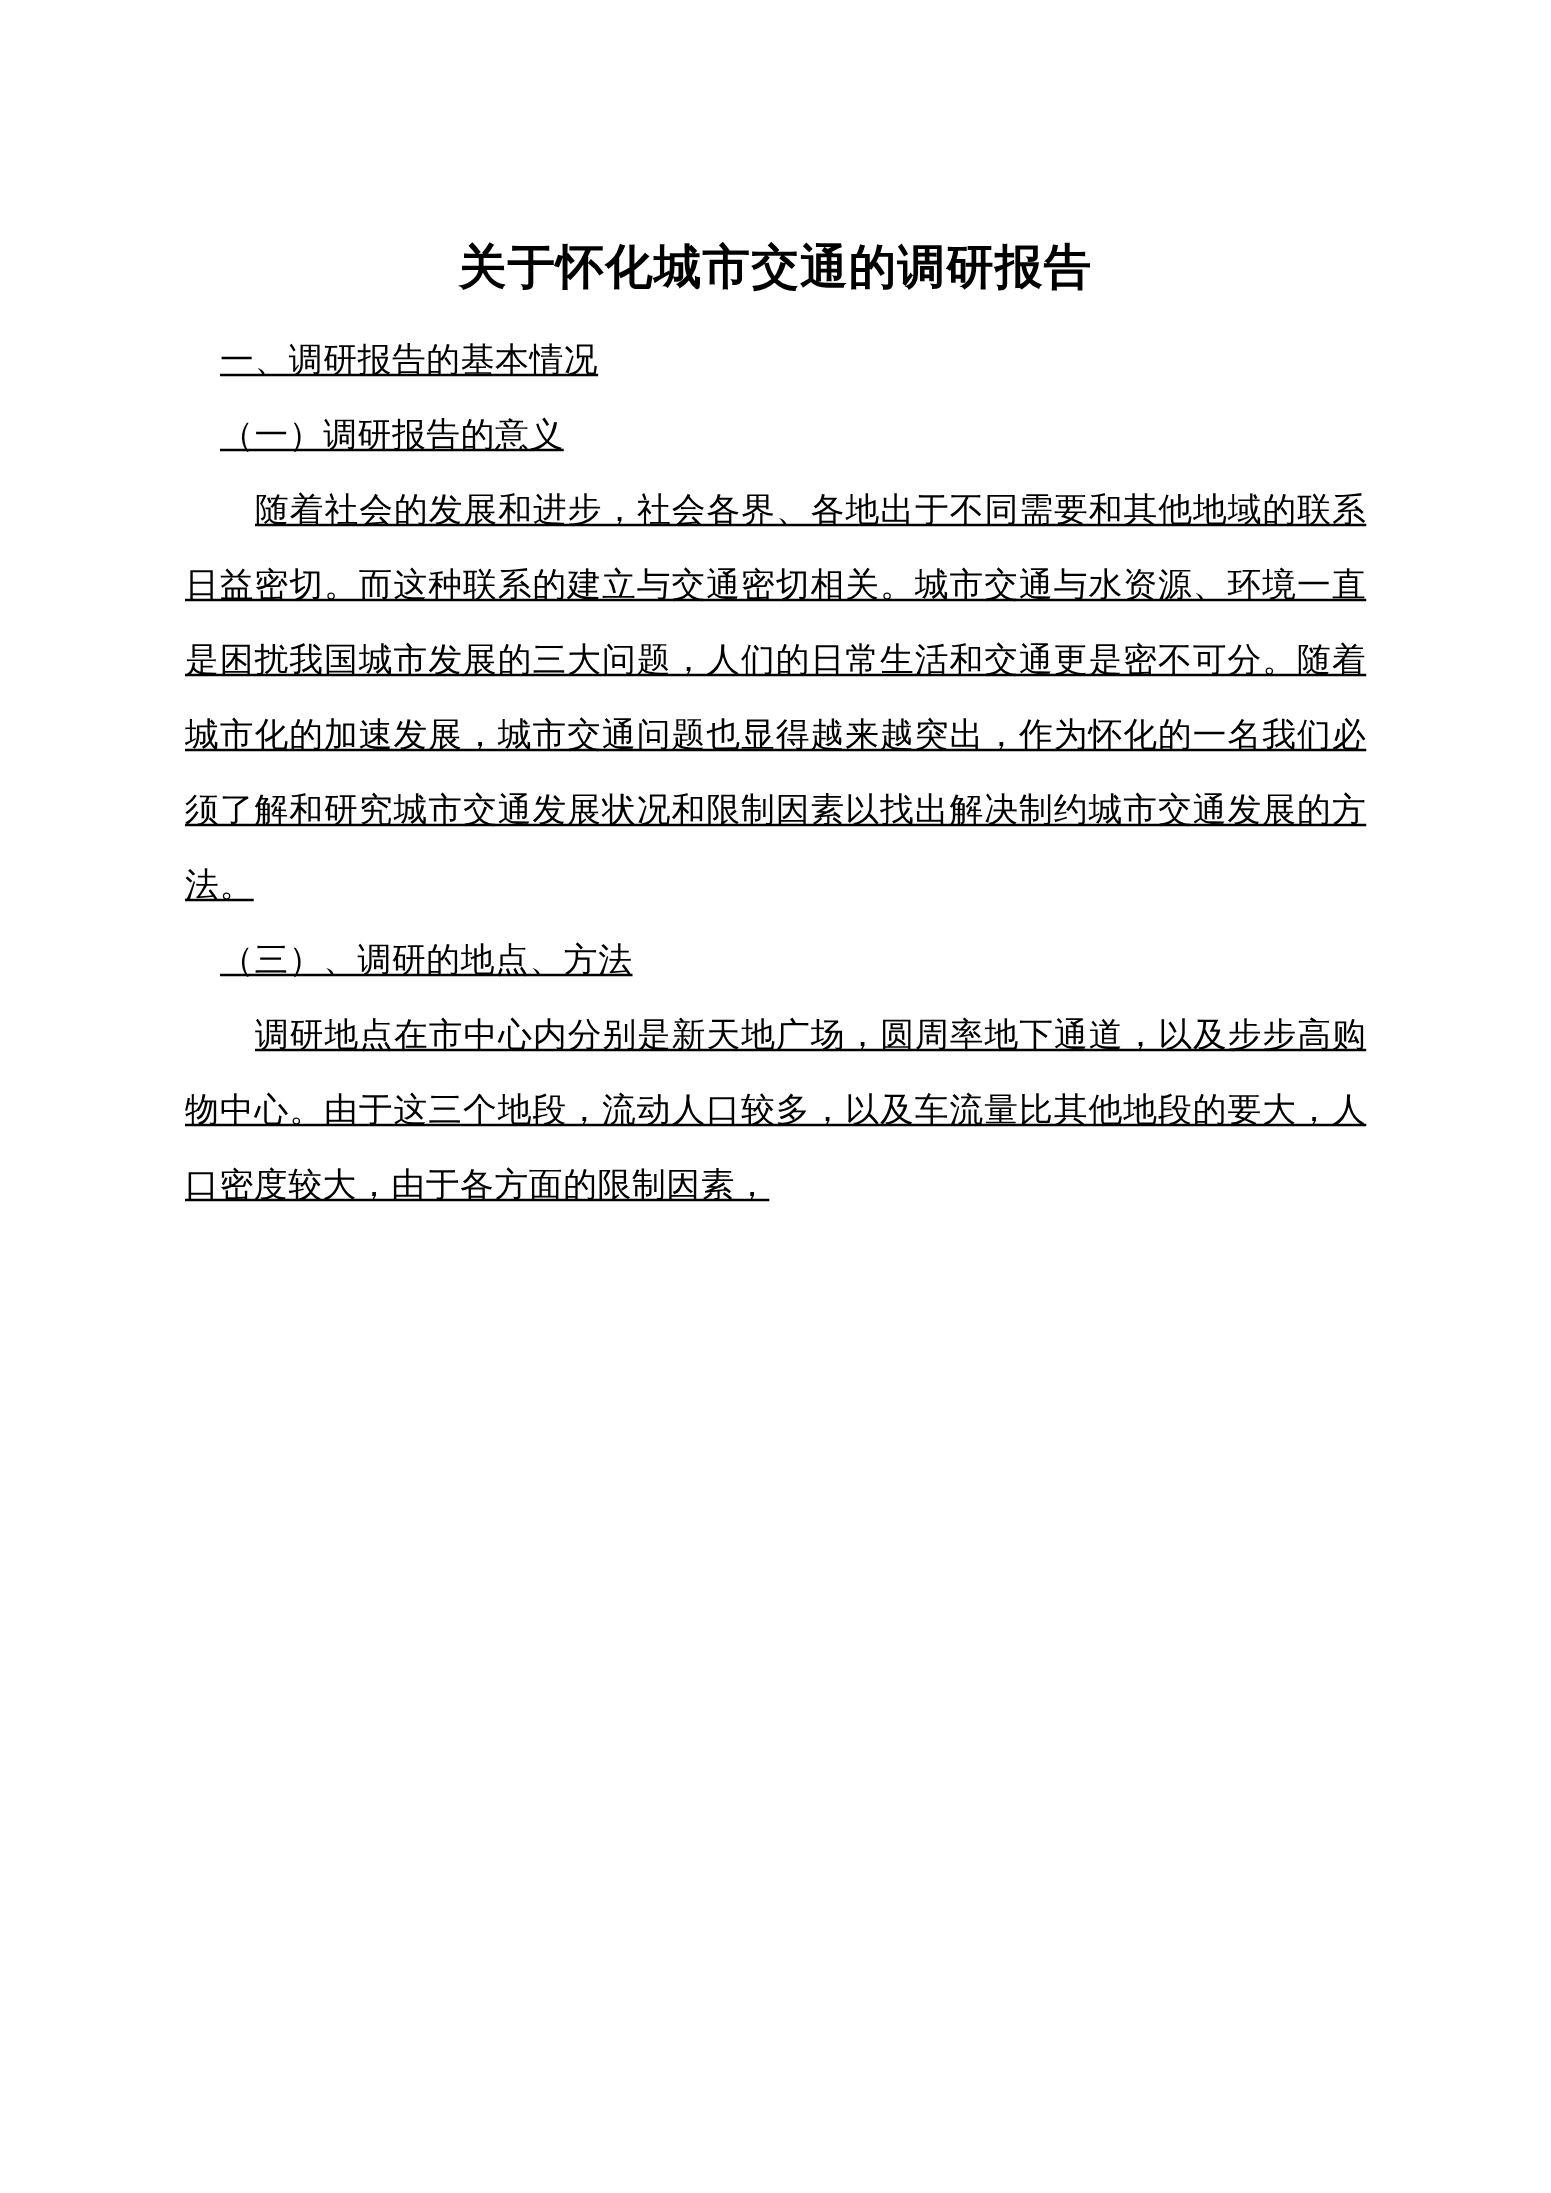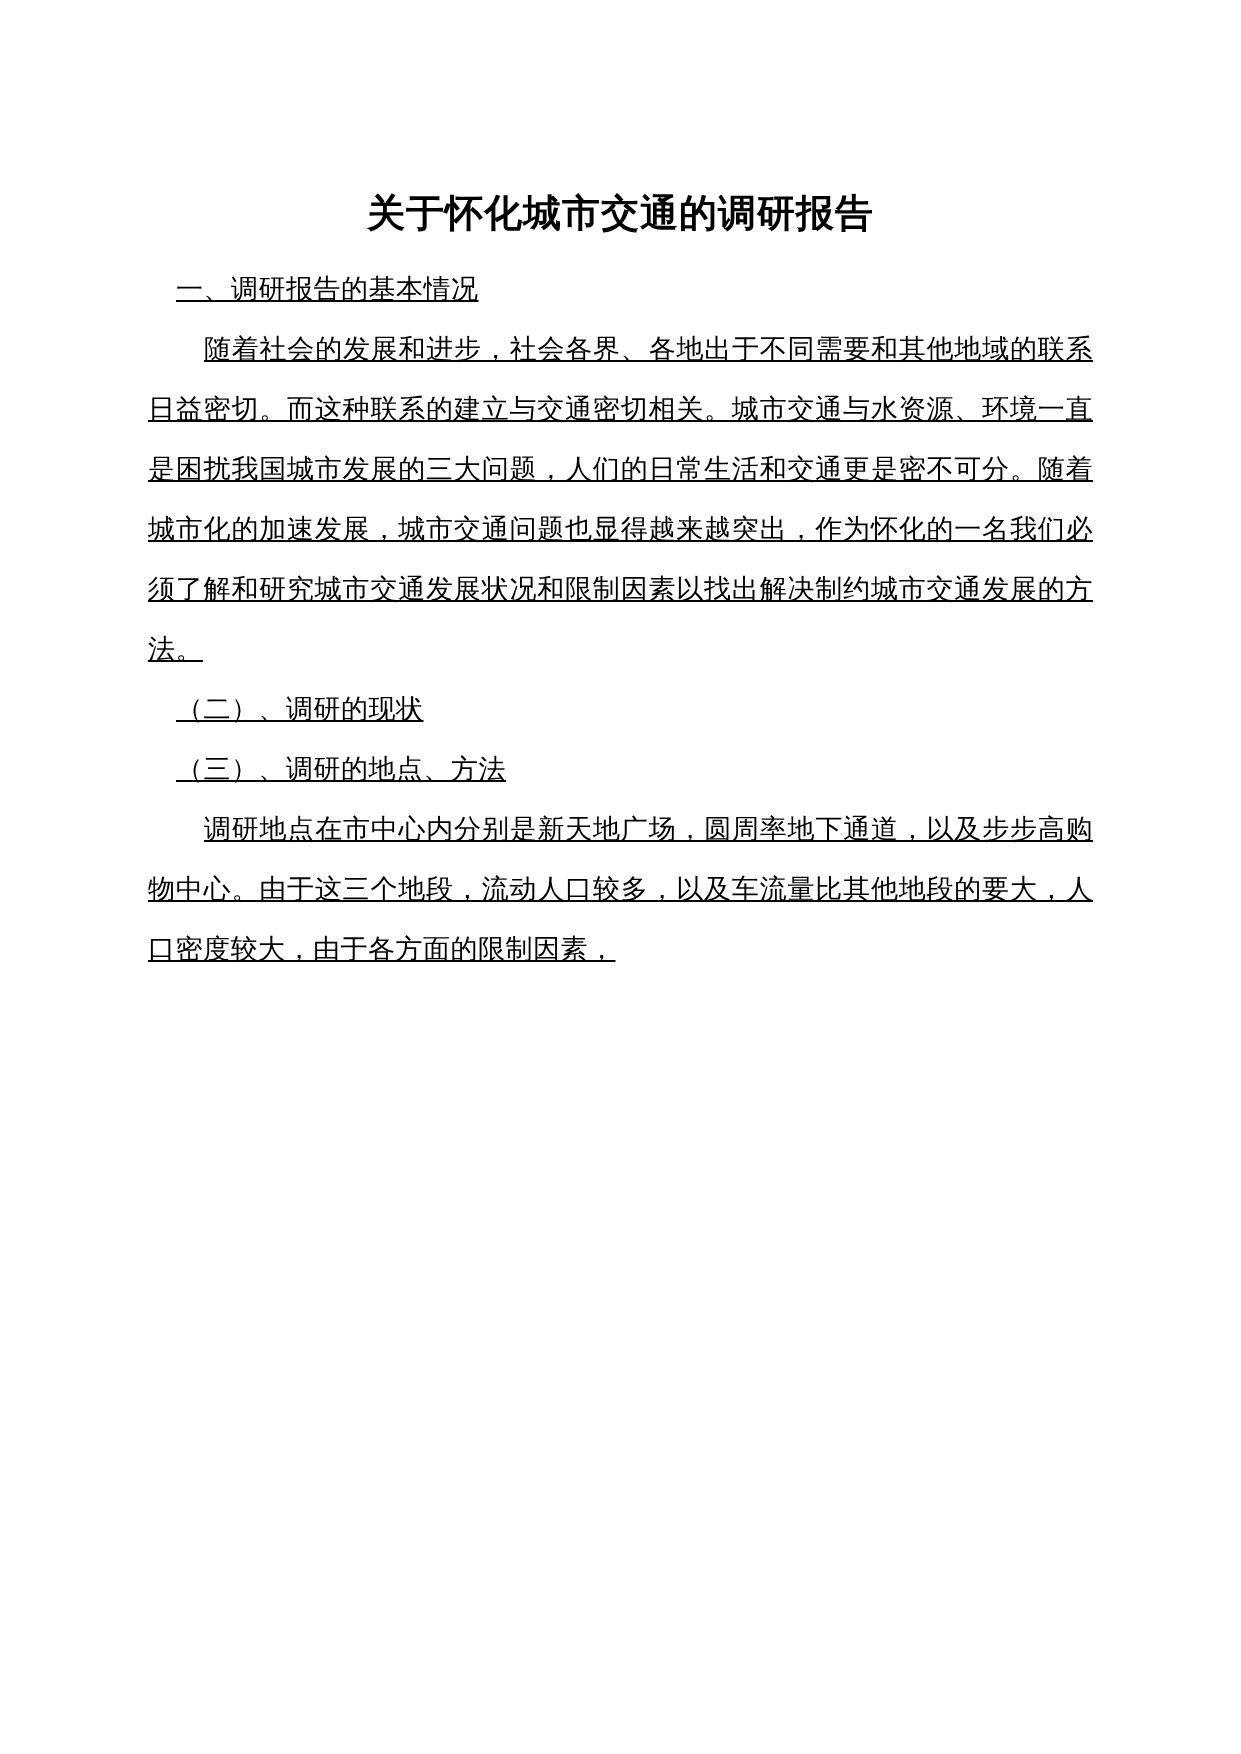--- a/index.html
+++ b/index.html
@@ -66,24 +66,24 @@
 <body>
 
 <div class="page">
 
   <div class="content">
 
     <h1 class="doc-title">关于怀化城市交通的调研报告</h1>
 
     <p class="para indent-1">一、调研报告的基本情况</p>
 
+    <p class="para indent-1">（一）调研报告的意义</p>
 
     <p class="para indent-2">随着社会的发展和进步，社会各界、各地出于不同需要和其他地域的联系日益密切。而这种联系的建立与交通密切相关。城市交通与水资源、环境一直是困扰我国城市发展的三大问题，人们的日常生活和交通更是密不可分。随着城市化的加速发展，城市交通问题也显得越来越突出，作为怀化的一名我们必须了解和研究城市交通发展状况和限制因素以找出解决制约城市交通发展的方法。</p>
 
-    <p class="para indent-1">（二）、调研的现状</p>
 
 
     <p class="para indent-1">（三）、调研的地点、方法</p>
 
     <p class="para indent-2">调研地点在市中心内分别是新天地广场，圆周率地下通道，以及步步高购物中心。由于这三个地段，流动人口较多，以及车流量比其他地段的要大，人口密度较大，由于各方面的限制因素，</p>
 
   </div>
 
   <div class="footer">第 1 页  共 31 页</div>
 

